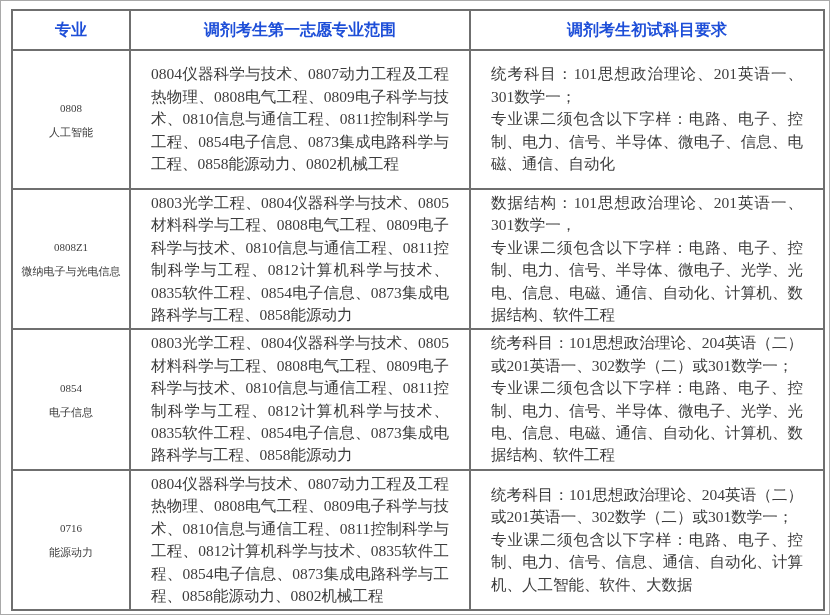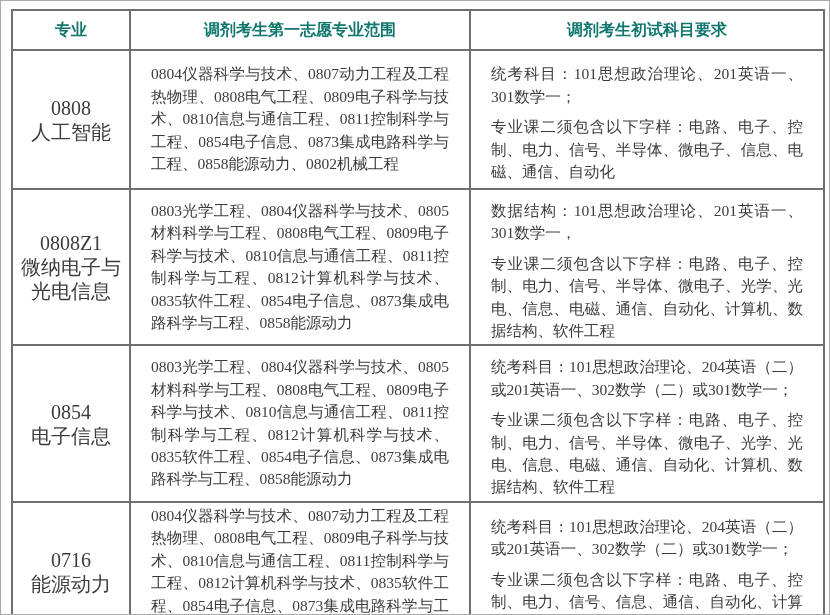--- a/index.html
+++ b/index.html
@@ -28,38 +28,38 @@
   table.adjust-table td {
     border: 2px solid #6f6f6f;
     vertical-align: middle;
   }
   table.adjust-table th {
     height: 38px;
     font-family: "Liberation Sans", "DejaVu Sans", sans-serif;
     font-weight: bold;
     font-size: 16px;
     text-align: center;
-    color: #0f766e;
+    color: #1d4ed8;
     padding: 0 2px;
   }
   table.adjust-table tbody tr { height: 139px; }
   td.major-cell {
     text-align: center;
-    font-size: 20px;
+    font-size: 11px;
     line-height: 24px;
     padding: 0 2px;
   }
   td.scope-cell, td.req-cell {
     padding: 2px 20px;
     font-size: 15.5px;
     line-height: 22.4px;
     text-align: justify;
     text-justify: inter-ideograph;
   }
-  .req-block { text-align: justify; margin-top: 8px; }
+  .req-block { text-align: justify; }
 </style>
 </head>
 <body>
 
 <div class="table-wrap">
   <table class="adjust-table">
     <colgroup>
       <col class="c-major">
         <col class="c-scope">
         <col class="c-req">

